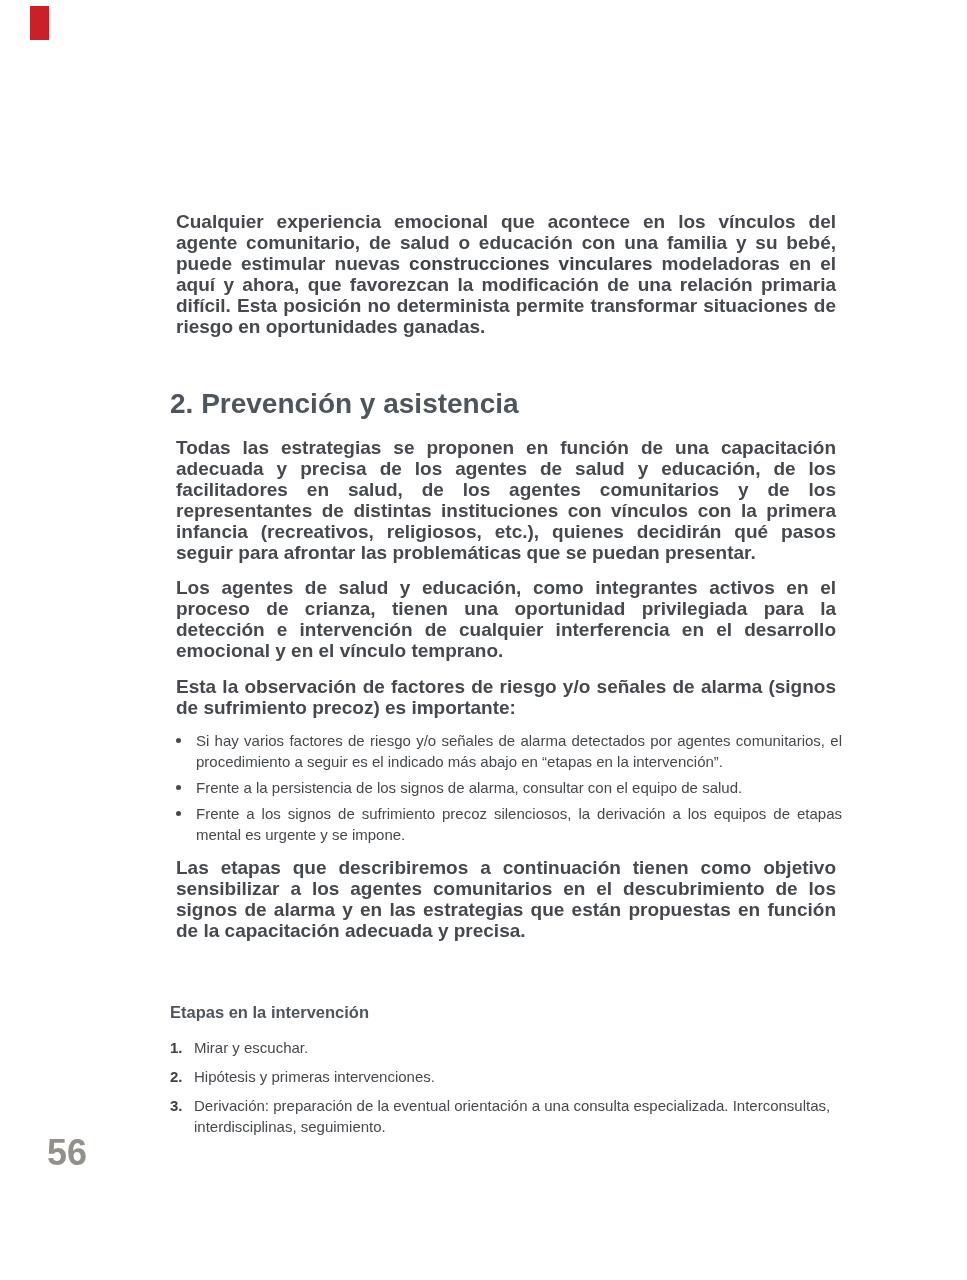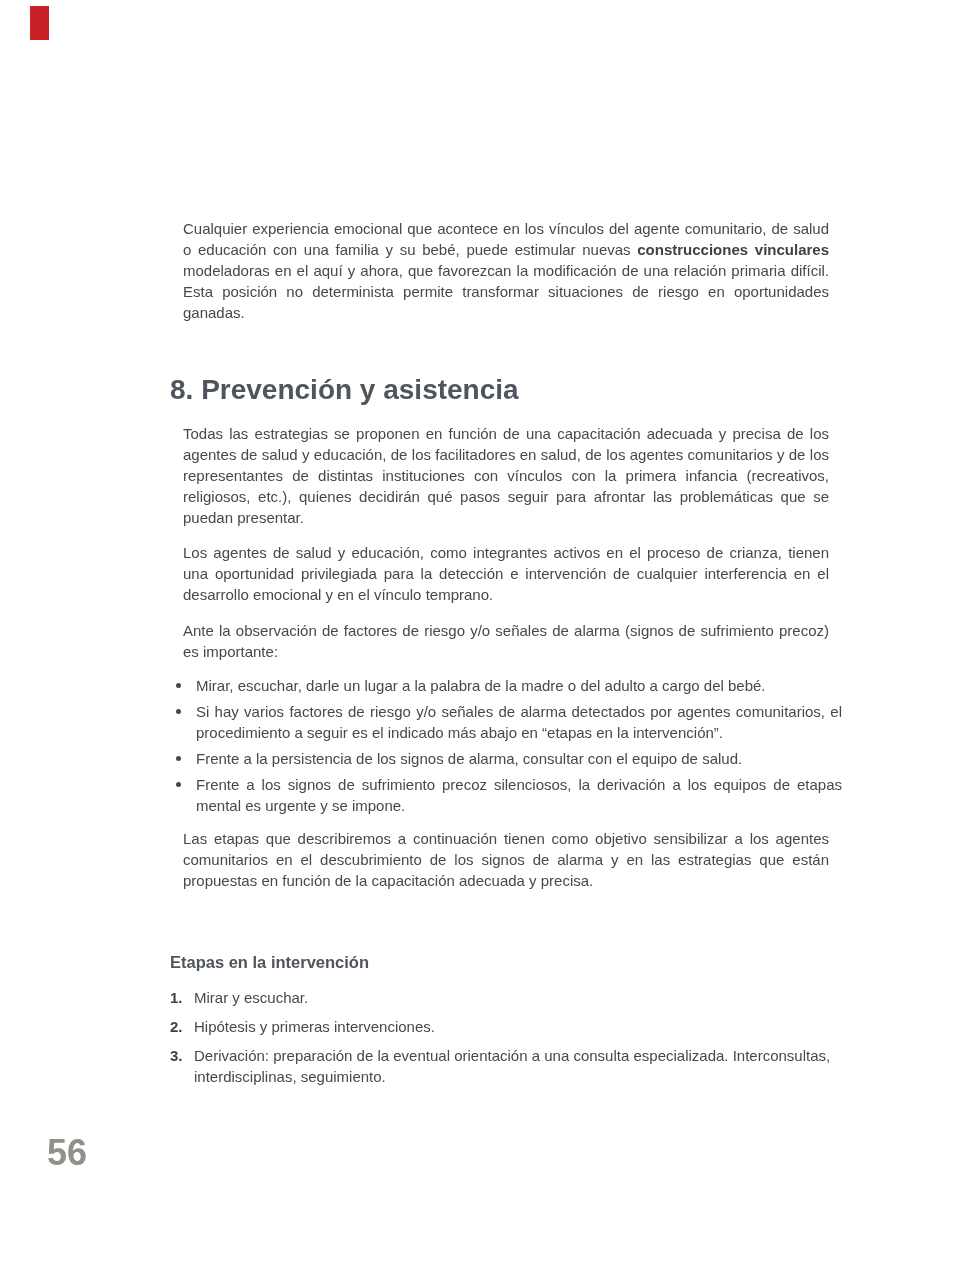--- a/index.html
+++ b/index.html
@@ -28,26 +28,27 @@
     background: #ca2128;
   }
   .content {
     position: absolute;
     left: 170px;
     top: 205px;
     width: 672px;
     color: #45494d;
   }
   .body-text {
-    font-size: 15px;
+    font-size: 19px;
     line-height: 21px;
     text-align: justify;
     hyphens: auto;
     -webkit-hyphens: auto;
-    margin: 13px;
+    margin: 6px;
+    font-weight: bold;
   }
   .body-text b, .body-text strong {
     color: #3e4246;
   }
   .section-heading {
     font-size: 28px;
     line-height: 34px;
     font-weight: bold;
     color: #4e555c;
     margin: 50px 0 0 0;
@@ -125,31 +126,30 @@
 <body>
 
 <div class="page">
 
   <div class="chapter-tab"></div>
 
   <main class="content">
 
     <p class="body-text"><span>Cualquier experiencia emocional que acontece en los vínculos del agente comunitario, de salud o educación con una familia y su bebé, puede estimular nuevas </span><strong>construcciones vinculares</strong><span> modeladoras en el aquí y ahora, que favorezcan la modificación de una relación primaria difícil. Esta posición no determinista permite transformar situaciones de riesgo en oportunidades ganadas.</span></p>
 
-    <h1 class="section-heading">8. Prevención y asistencia</h1>
+    <h1 class="section-heading">2. Prevención y asistencia</h1>
 
 
     <p class="body-text para-strategies">Todas las estrategias se proponen en función de una capacitación adecuada y precisa de los agentes de salud y educación, de los facilitadores en salud, de los agentes comunitarios y de los representantes de distintas instituciones con vínculos con la primera infancia (recreativos, religiosos, etc.), quienes decidirán qué pasos seguir para afrontar las problemáticas que se puedan presentar.</p>
 
     <p class="body-text para-agents">Los agentes de salud y educación, como integrantes activos en el proceso de crianza, tienen una oportunidad privilegiada para la detección e intervención de cualquier interferencia en el desarrollo emocional y en el vínculo temprano.</p>
 
-    <p class="body-text para-alert">Ante la observación de factores de riesgo y/o señales de alarma (signos de sufrimiento precoz) es importante:</p>
+    <p class="body-text para-alert">Esta la observación de factores de riesgo y/o señales de alarma (signos de sufrimiento precoz) es importante:</p>
 
     <ul class="bullet-list">
-      <li><span class="dot"></span><span class="li-text">Mirar, escuchar, darle un lugar a la palabra de la madre o del adulto a cargo del bebé.</span></li>
       <li><span class="dot"></span><span class="li-text">Si hay varios factores de riesgo y/o señales de alarma detectados por agentes comunitarios, el procedimiento a seguir es el indicado más abajo en “etapas en la intervención”.</span></li>
       <li><span class="dot"></span><span class="li-text">Frente a la persistencia de los signos de alarma, consultar con el equipo de salud.</span></li>
       <li><span class="dot"></span><span class="li-text">Frente a los signos de sufrimiento precoz silenciosos, la derivación a los equipos de etapas mental es urgente y se impone.</span></li>
     </ul>
 
     <p class="body-text para-closing">Las etapas que describiremos a continuación tienen como objetivo sensibilizar a los agentes comunitarios en el descubrimiento de los signos de alarma y en las estrategias que están propuestas en función de la capacitación adecuada y precisa.</p>
 
     <h2 class="subheading stages-subheading">Etapas en la intervención</h2>
 
     <ol class="stages-list">

